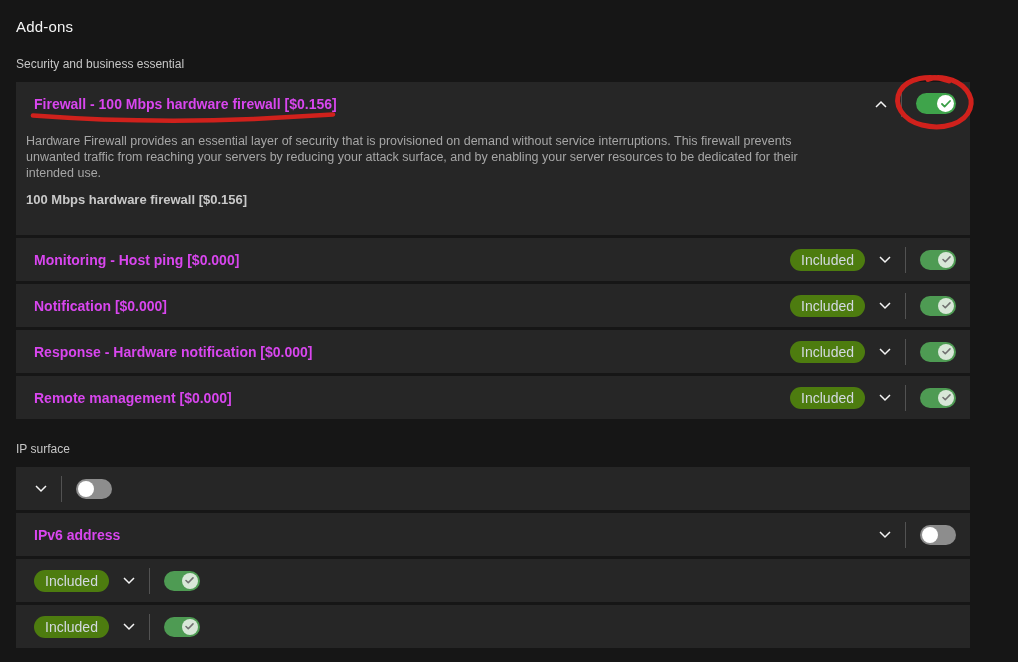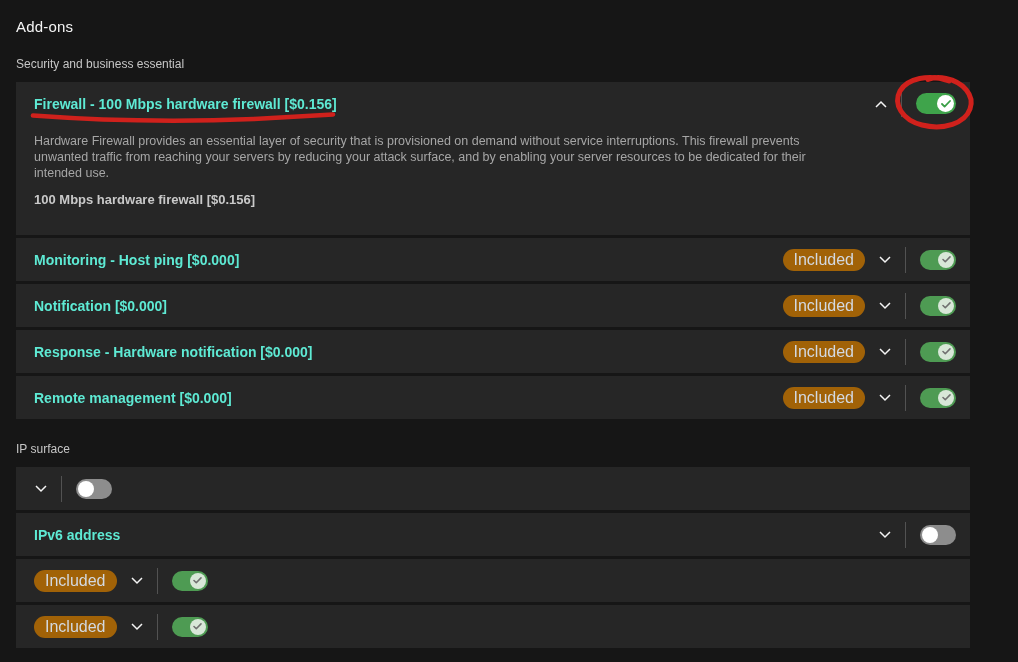--- a/index.html
+++ b/index.html
@@ -18,43 +18,43 @@
   .section-ip .section-label { margin-top:23px; }
 
   .tile {
     width:954px; background:#262626; margin-bottom:3px; position:relative;
     box-sizing:border-box;
   }
   .row-header {
     height:43px; display:flex; align-items:center; justify-content:space-between;
     padding:0 14px 0 18px; box-sizing:border-box; cursor:pointer;
   }
-  .row-title { font-size:14px; font-weight:700; color:#5eead4; position:relative; }
+  .row-title { font-size:14px; font-weight:700; color:#d946ef; position:relative; }
   .controls { display:flex; align-items:center; }
   .badge {
-    background:#a16207; color:#d3d9e1; font-size:16px;
+    background:#4d7c0f; color:#d3d9e1; font-size:14px;
     height:22px; line-height:22px; padding:0 11px; border-radius:11px;
     margin-right:13px; white-space:nowrap;
   }
   .chevron { width:14px; height:14px; display:flex; align-items:center; justify-content:center; margin-right:13px; }
   .vdivider { width:1px; height:26px; background:#525252; margin-right:14px; }
 
   .toggle { position:relative; width:36px; height:20px; border-radius:10px; flex-shrink:0; cursor:pointer; }
   .toggle .knob {
     position:absolute; top:2px; width:16px; height:16px; border-radius:50%;
     display:flex; align-items:center; justify-content:center;
   }
   .toggle.on  { background:#4e9b53; }
   .toggle.on .knob  { right:2px; background:#d8e7d8; color:#707070; }
   .toggle.off { background:#8d8d8d; }
   .toggle.off .knob { left:2px; background:#ffffff; }
   .toggle.bright { background:#3fa44b; width:40px; height:21px; border-radius:11px; }
   .toggle.bright .knob { width:17px; height:17px; top:2px; right:2px; background:#ffffff; color:#3a9e46; }
 
-  .tile-body { padding:2px 18px 16px 18px; }
+  .tile-body { padding:2px 18px 16px 10px; }
   .description {
     font-size:12.5px; line-height:16px; color:#a6a6a6;
     max-width:802px; margin:6px 0 0 0;
   }
   .option-line { font-size:13px; font-weight:700; color:#c9c9c9; margin:11px 0 12px 0; }
 
   .anno { position:absolute; pointer-events:none; z-index:5; }
   .anno-underline { left:-4px; top:15px; }
   .anno-circle { right:-9px; top:-12px; }
 </style>

